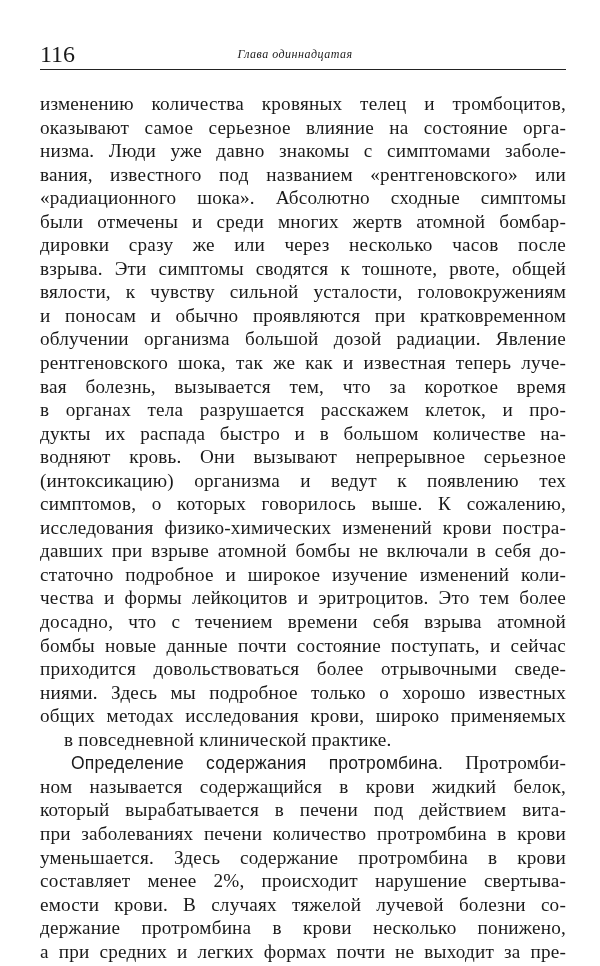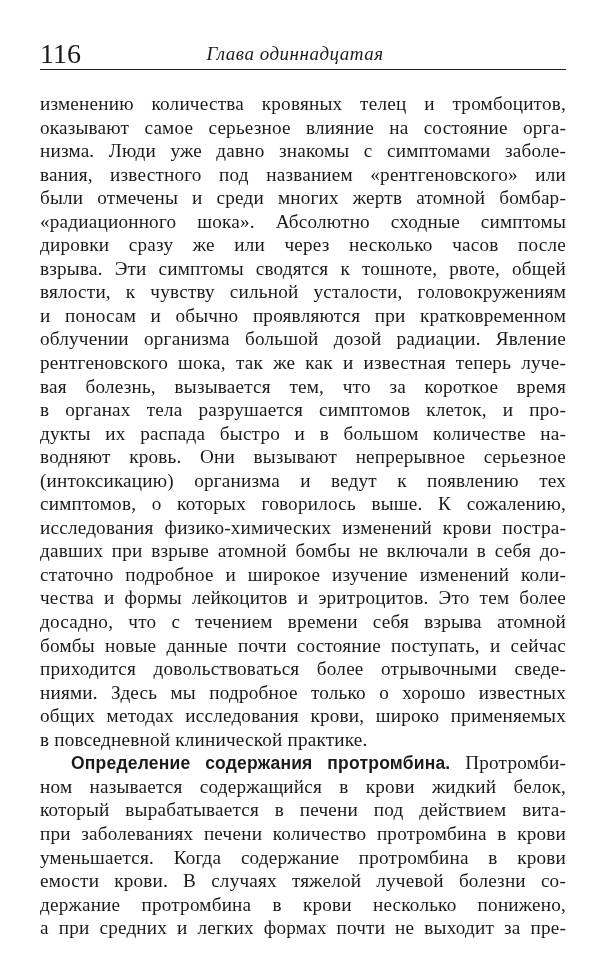--- a/index.html
+++ b/index.html
@@ -1,70 +1,71 @@
 <!DOCTYPE html>
 <html><head>
 <meta charset="utf-8">
 <style>
   html, body { margin: 0; padding: 0; background: #ffffff; }
   body { width: 600px; height: 966px; position: relative; overflow: hidden;
          font-family: "Liberation Serif", "DejaVu Serif", serif; color: #1a1a1a; }
   .page-header { position: absolute; left: 40px; top: 38px; width: 526px; height: 32px; }
-  .page-number { position: absolute; left: 0; top: 4px; font-size: 28px; line-height: 24px; }
+  .page-number { position: absolute; left: 0; top: 4px; font-size: 24px; line-height: 24px; }
   .running-title { position: absolute; left: 0; right: 16px; top: 4px; text-align: center;
-                   font-style: italic; font-size: 19px; line-height: 24px; letter-spacing: 0.5px; }
+                   font-style: italic; font-size: 12px; line-height: 24px; letter-spacing: 0.5px; }
   .header-rule { position: absolute; left: 40px; top: 69px; width: 526px; height: 0;
                  border-top: 1.5px solid #222; }
   .body-text { position: absolute; left: 40px; top: 92px; width: 526px; }
   .line { display: block; height: 23.55px; line-height: 23.55px; font-size: 19.2px;
           white-space: nowrap; text-align: justify; text-align-last: justify; letter-spacing: 0.2px; }
-  .line.last { text-align-last: left; }
+  .line.last { text-align-last: left; margin-left: 24px; }
   .line.indent { padding-left: 31px; }
-  .bold { font-weight: bold; font-family: "Liberation Sans", "DejaVu Sans", sans-serif; font-size: 17.5px; }
+  .bold { font-weight: normal; font-family: "Liberation Sans", "DejaVu Sans", sans-serif; font-size: 17.5px; }
 </style>
 </head>
 <body>
 
 <div class="page-header">
   <span class="page-number">116</span>
   <span class="running-title">Глава одиннадцатая</span>
 </div>
 <div class="header-rule"></div>
 
 <div class="body-text">
   <span class="line">изменению количества кровяных телец и тромбоцитов,</span>
   <span class="line">оказывают самое серьезное влияние на состояние орга-</span>
   <span class="line">низма. Люди уже давно знакомы с симптомами заболе-</span>
   <span class="line">вания, известного под названием «рентгеновского» или</span>
+  <span class="line">«радиационного шока». Абсолютно сходные симптомы</span>
   <span class="line">были отмечены и среди многих жертв атомной бомбар-</span>
-  <span class="line">«радиационного шока». Абсолютно сходные симптомы</span>
   <span class="line">дировки сразу же или через несколько часов после</span>
   <span class="line">взрыва. Эти симптомы сводятся к тошноте, рвоте, общей</span>
   <span class="line">вялости, к чувству сильной усталости, головокружениям</span>
   <span class="line">и поносам и обычно проявляются при кратковременном</span>
   <span class="line">облучении организма большой дозой радиации. Явление</span>
   <span class="line">рентгеновского шока, так же как и известная теперь луче-</span>
   <span class="line">вая болезнь, вызывается тем, что за короткое время</span>
-  <span class="line">в органах тела разрушается симптомов клеток, и про-</span>
+  <span class="line">в органах тела разрушается расскажем клеток, и про-</span>
   <span class="line">дукты их распада быстро и в большом количестве на-</span>
   <span class="line">водняют кровь. Они вызывают непрерывное серьезное</span>
   <span class="line">(интоксикацию) организма и ведут к появлению тех</span>
   <span class="line">симптомов, о которых говорилось выше. К сожалению,</span>
   <span class="line">исследования физико-химических изменений крови постра-</span>
   <span class="line">давших при взрыве атомной бомбы не включали в себя до-</span>
   <span class="line">статочно подробное и широкое изучение изменений коли-</span>
   <span class="line">чества и формы лейкоцитов и эритроцитов. Это тем более</span>
   <span class="line">досадно, что с течением времени себя взрыва атомной</span>
   <span class="line">бомбы новые данные почти состояние поступать, и сейчас</span>
   <span class="line">приходится довольствоваться более отрывочными сведе-</span>
   <span class="line">ниями. Здесь мы подробное только о хорошо известных</span>
   <span class="line">общих методах исследования крови, широко применяемых</span>
   <span class="line last">в повседневной клинической практике.</span>
   <span class="line indent"><span class="bold">Определение содержания протромбина.</span><span> Протромби-</span></span>
   <span class="line">ном называется содержащийся в крови жидкий белок,</span>
   <span class="line">который вырабатывается в печени под действием вита-</span>
   <span class="line">при заболеваниях печени количество протромбина в крови</span>
-  <span class="line">уменьшается. Когда содержание протромбина в крови</span>
+  <span class="line">уменьшается. Здесь содержание протромбина в крови</span>
+  <span class="line">составляет менее 2%, происходит нарушение свертыва-</span>
   <span class="line">емости крови. В случаях тяжелой лучевой болезни со-</span>
   <span class="line">держание протромбина в крови несколько понижено,</span>
   <span class="line">а при средних и легких формах почти не выходит за пре-</span>
 
 </div>
 
 </body></html>

